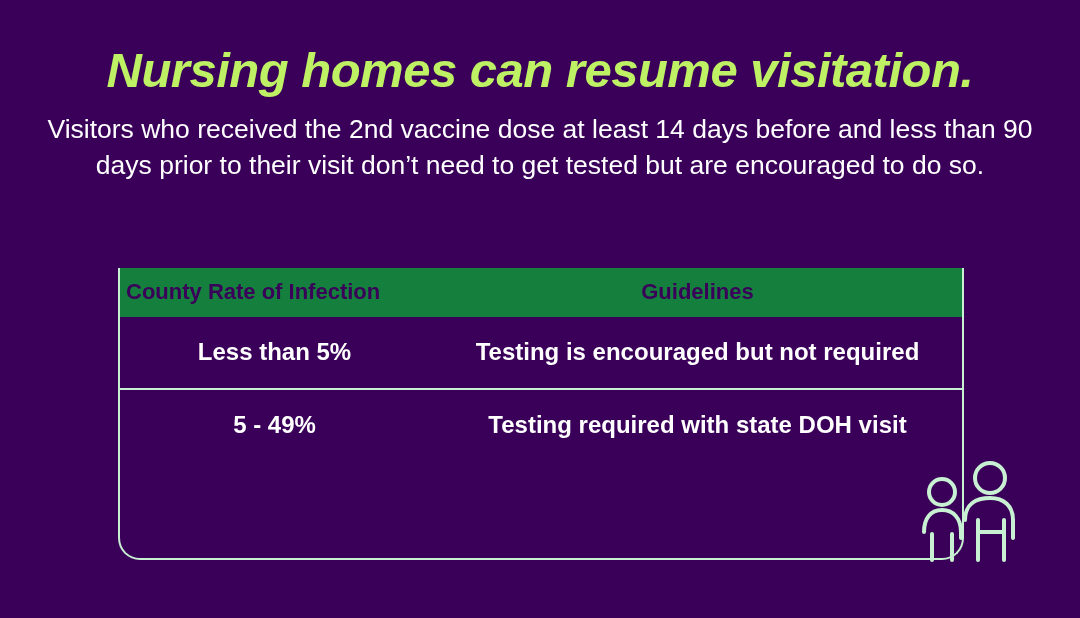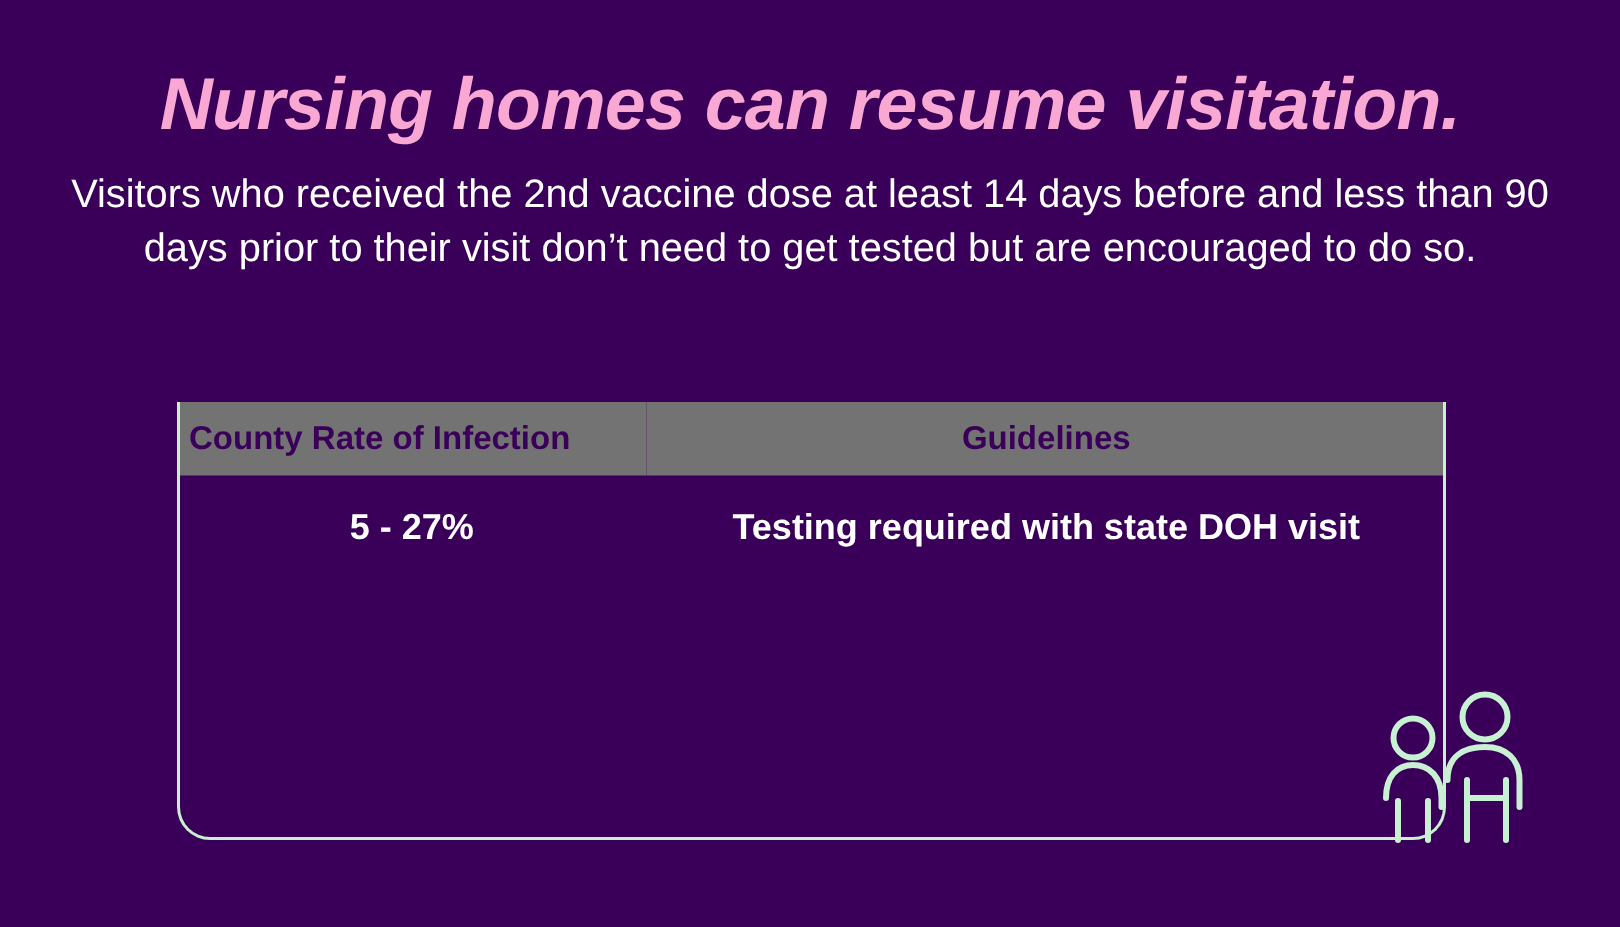--- a/index.html
+++ b/index.html
@@ -20,21 +20,21 @@
     background: #3a0059;
     box-sizing: border-box;
   }
 
   .headline {
     position: absolute;
     top: 44px;
     left: 0;
     width: 1080px;
     text-align: center;
-    color: #f9a8d4;
+    color: #bef264;
     font-size: 49px;
     font-weight: bold;
     font-style: italic;
     letter-spacing: -0.5px;
     line-height: 1.1;
   }
 
   .subhead {
     position: absolute;
     top: 112px;
@@ -54,21 +54,21 @@
     width: 846px;
   }
 
   .tbl {
     width: 846px;
     border-collapse: collapse;
     table-layout: fixed;
   }
 
   .tbl thead th {
-    background: #737373;
+    background: #15803d;
     color: #3a0059;
     font-size: 22px;
     font-weight: bold;
     padding: 11px 0 12px 0;
     text-align: center;
   }
   .tbl thead th.col-left {
     text-align: left;
     padding-left: 8px;
     width: 305px;
@@ -123,21 +123,25 @@
   <div class="table-wrap">
     <table class="tbl">
       <thead>
         <tr>
           <th class="col-left">County Rate of Infection</th>
           <th>Guidelines</th>
         </tr>
       </thead>
       <tbody>
         <tr>
-          <td class="col-left">5 - 27%</td>
+          <td class="col-left">Less than 5%</td>
+          <td>Testing is encouraged but not required</td>
+        </tr>
+        <tr>
+          <td class="col-left">5 - 49%</td>
           <td>Testing required with state DOH visit</td>
         </tr>
       </tbody>
     </table>
   </div>
 
   <div class="table-border"></div>
 
   <div class="figures">
     <svg width="110" height="110" viewBox="0 0 110 110" fill="none" xmlns="http://www.w3.org/2000/svg">

